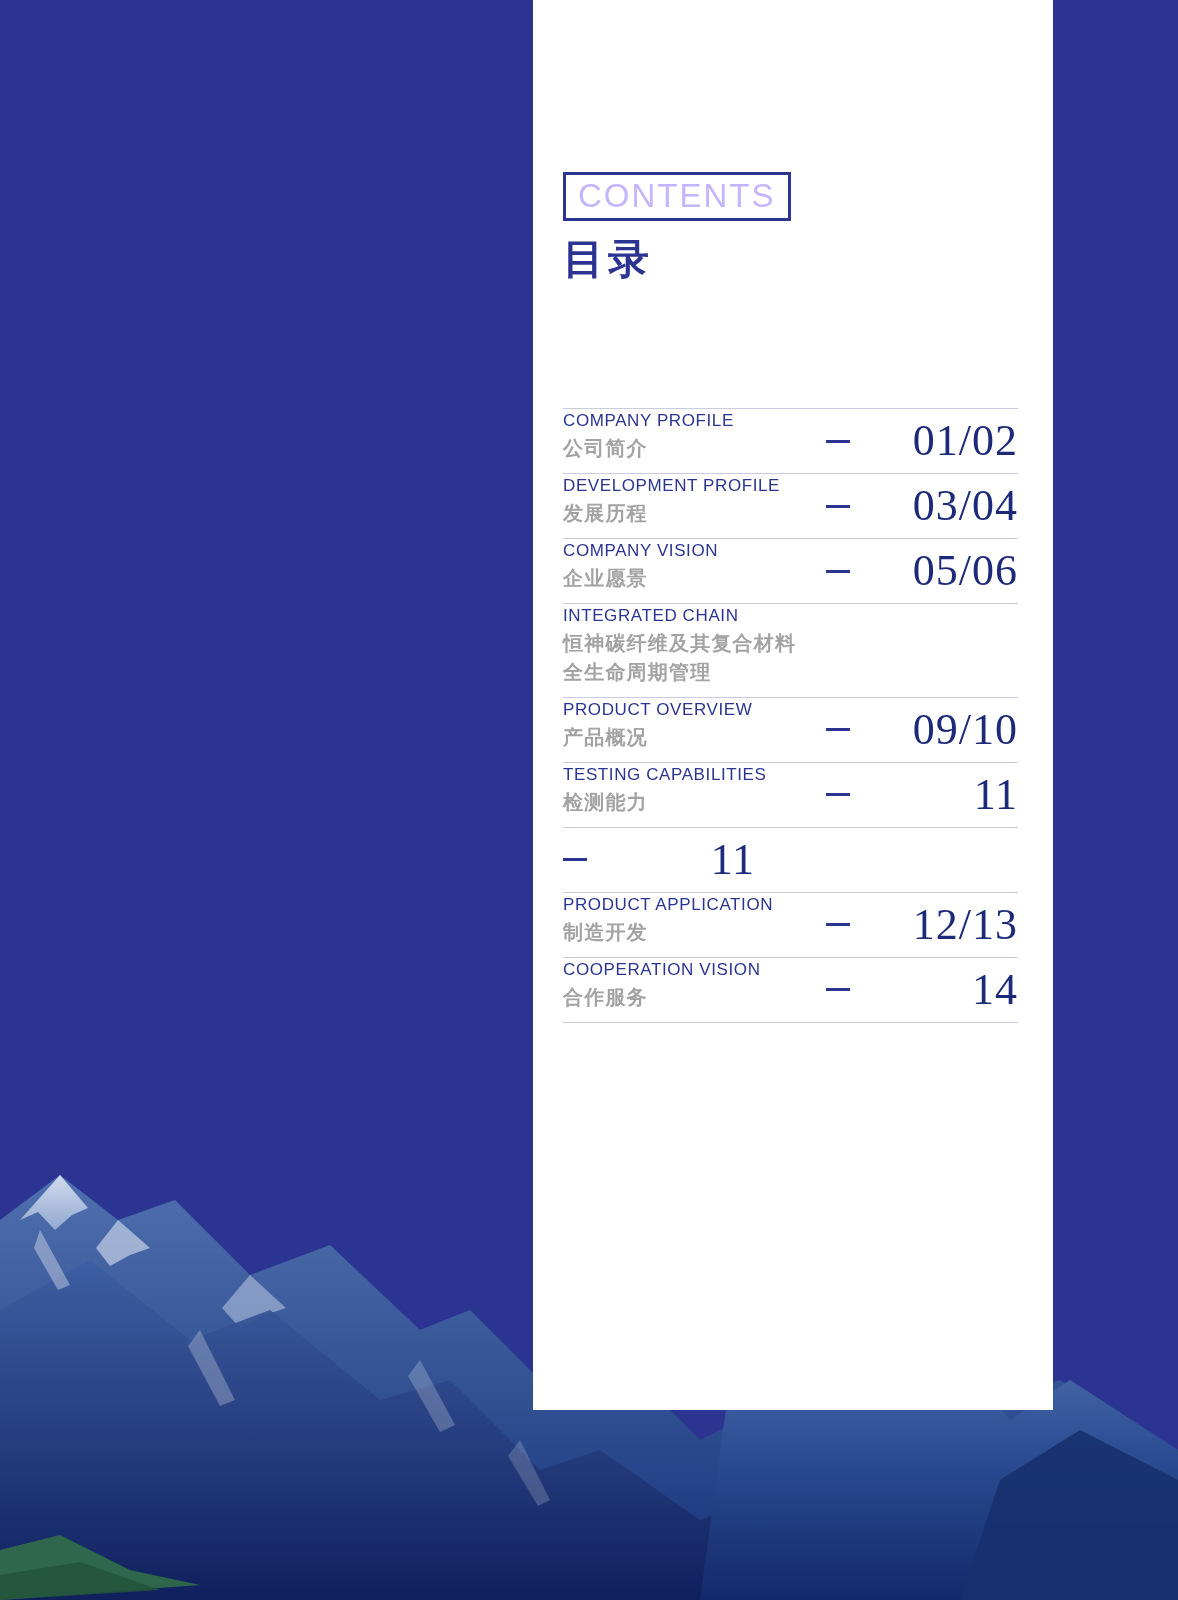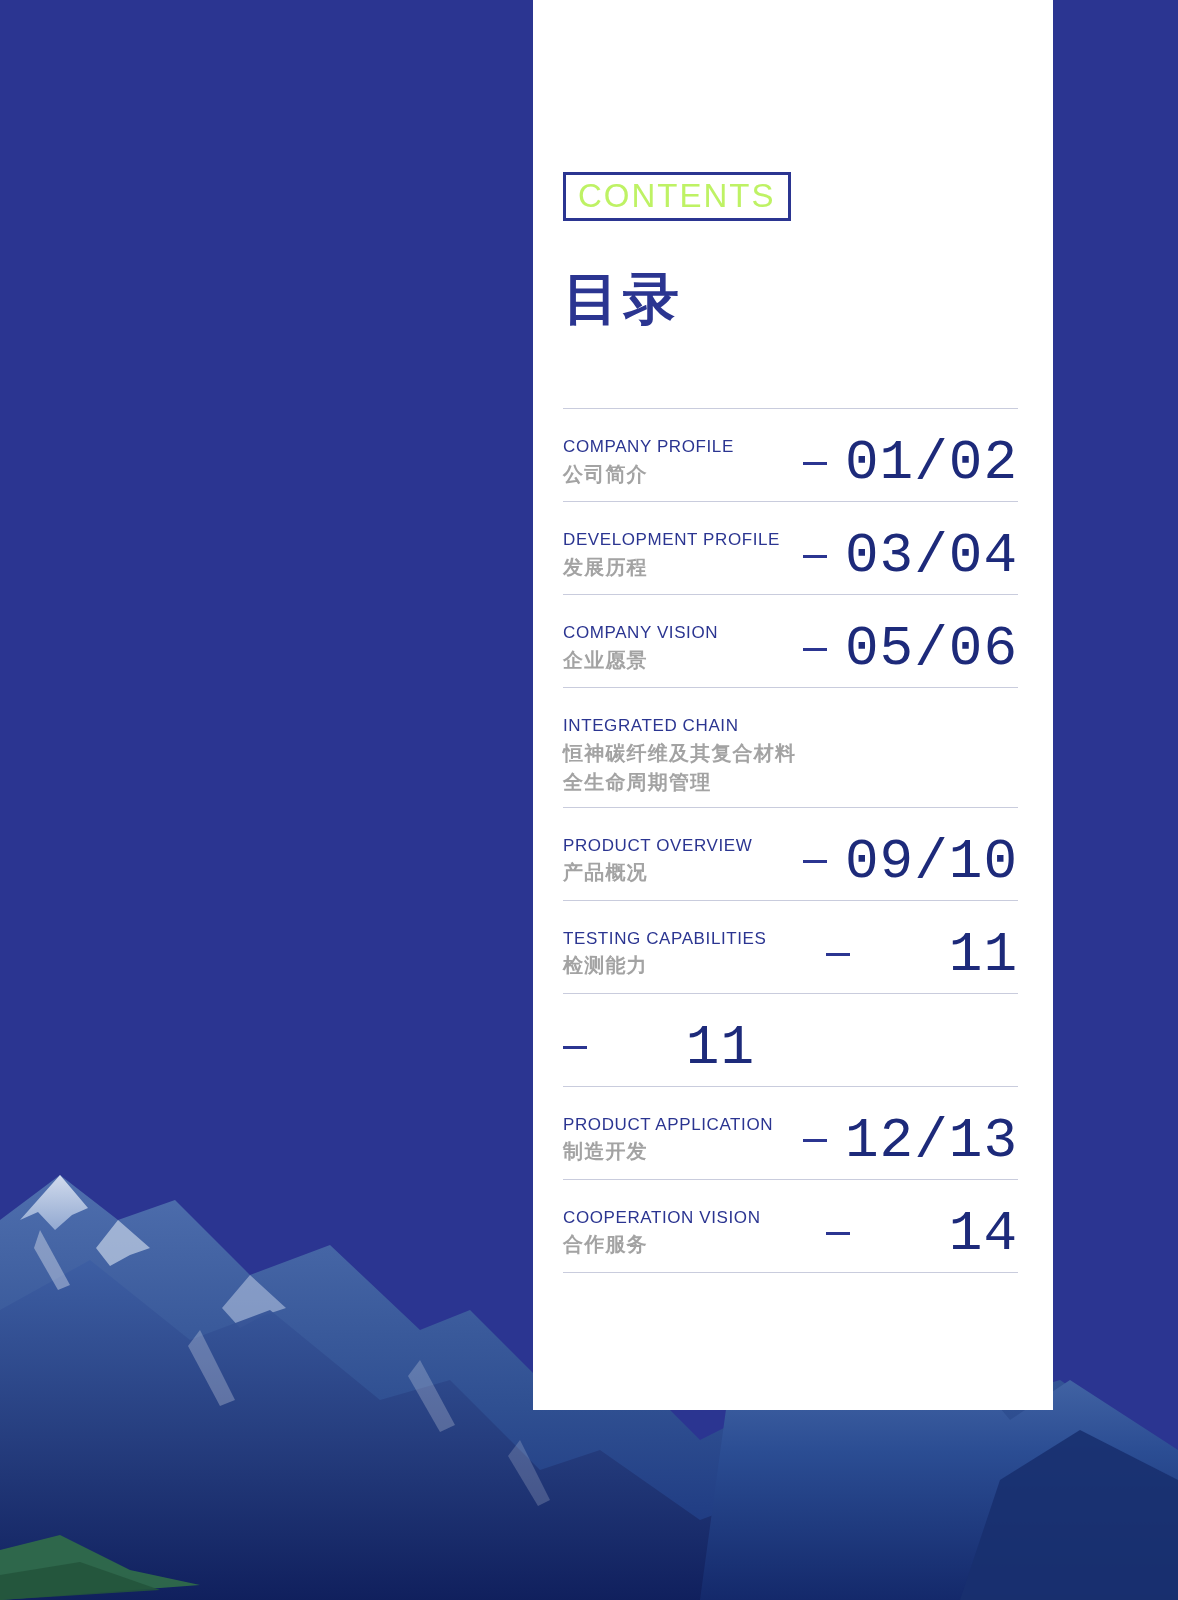--- a/index.html
+++ b/index.html
@@ -45,46 +45,45 @@
   #contents-box {
     position: absolute;
     left: 563px;
     top: 172px;
     border: 3px solid #2b3591;
     padding: 4px 12px 6px 12px;
   }
   #contents-box .label {
     font-size: 33px;
     letter-spacing: 2px;
-    color: #bef264;
+    color: #c4b5fd;
     line-height: 1;
   }
   #title-cn {
     position: absolute;
     left: 563px;
     top: 232px;
-    font-size: 56px;
+    font-size: 41px;
     font-weight: bold;
     letter-spacing: 4px;
     color: #2b3591;
-    margin-top: 30px;
   }
 
   
   #toc {
     position: absolute;
     left: 563px;
     top: 408px;
     width: 455px;
   }
   .toc-row {
     display: flex;
-    align-items: flex-start;
+    align-items: flex-end;
     justify-content: space-between;
-    padding: 26px 0 10px 0;
+    padding: 0 0 10px 0;
     border-bottom: 1px solid #c9ccdd;
     min-height: 54px;
   }
   .toc-row:first-child { border-top: 1px solid #c9ccdd; }
   .toc-left { }
   .toc-en {
     font-size: 17px;
     letter-spacing: 0.6px;
     color: #2b3591;
     line-height: 1.45;
@@ -104,22 +103,22 @@
     gap: 18px;
     flex: 0 0 auto;
   }
   .dash {
     display: inline-block;
     width: 24px;
     height: 3px;
     background: #2b3591;
   }
   .toc-page {
-    font-family: Liberation Mono, monospace;
-    font-size: 56px;
+    font-family: Liberation Serif, serif;
+    font-size: 44px;
     color: #1d2a7a;
     letter-spacing: 1px;
     min-width: 150px;
     text-align: right;
     line-height: 1;
   }
 </style>
 </head>
 <body>
 

